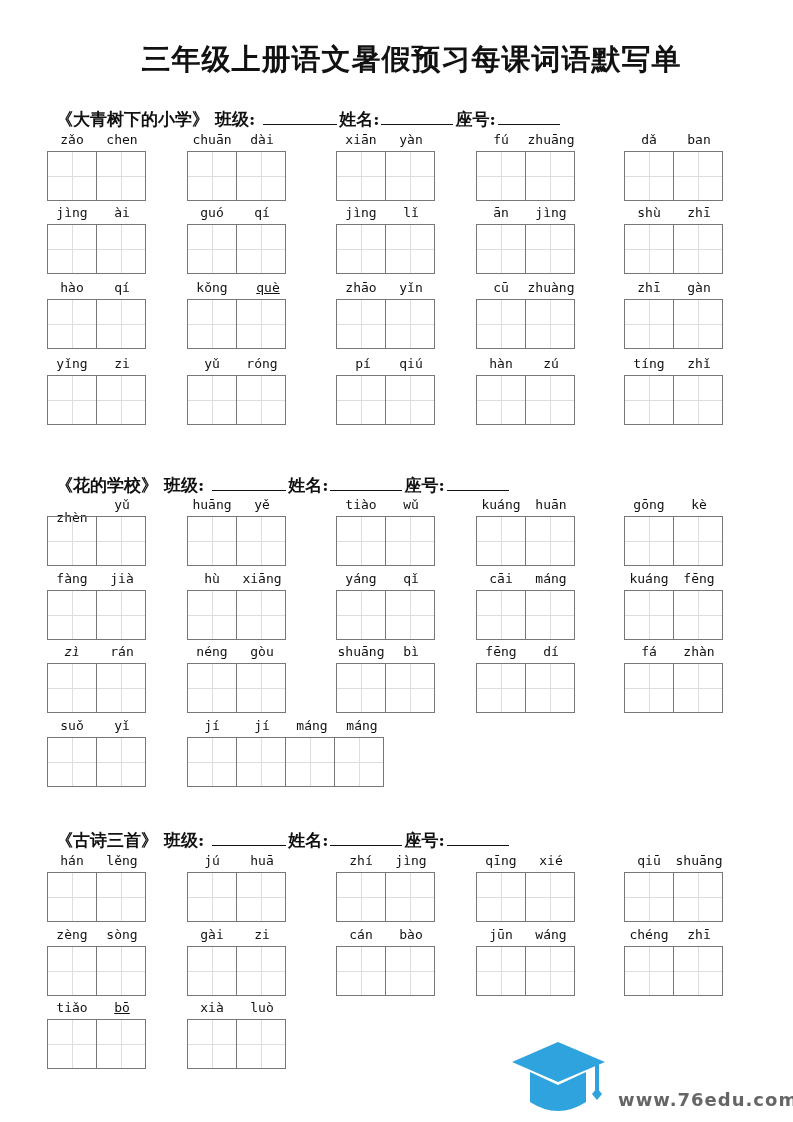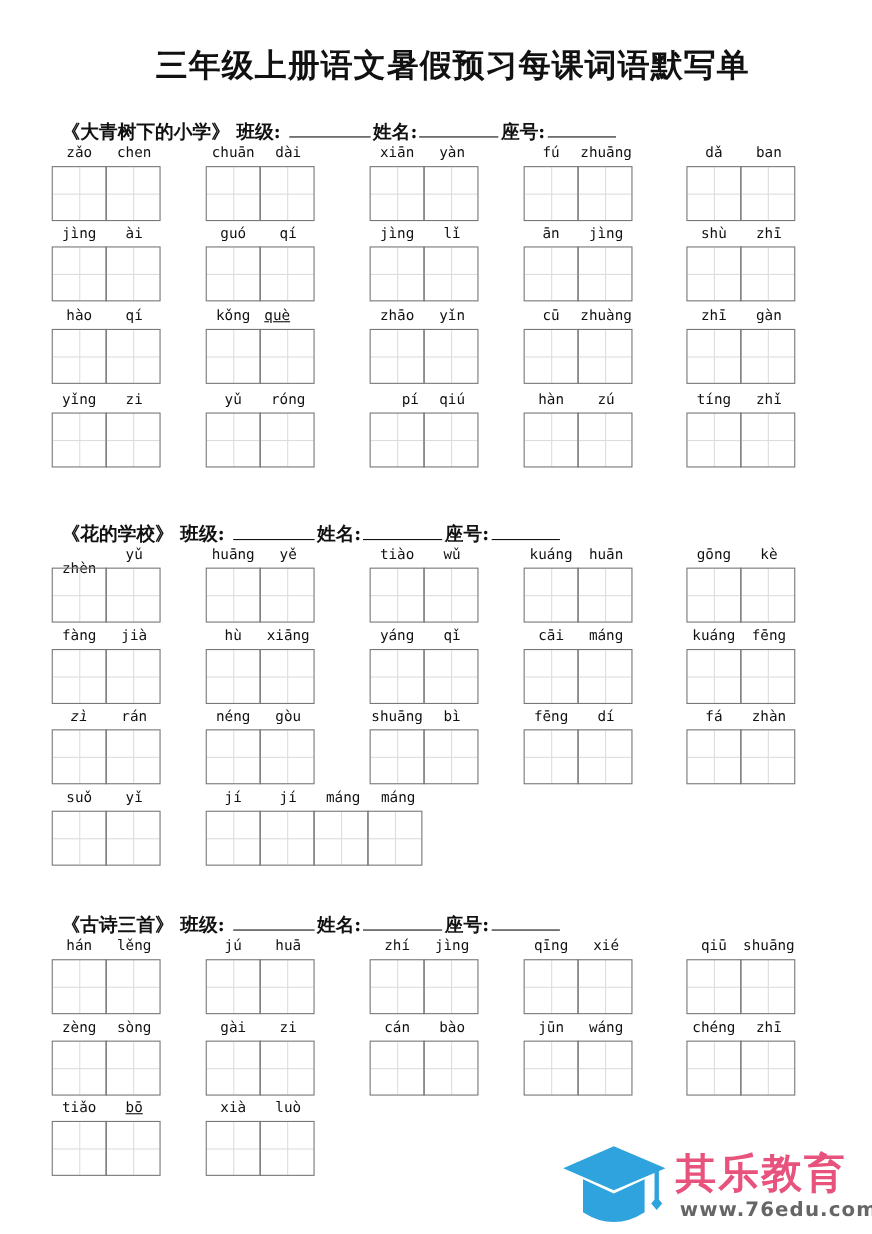--- a/index.html
+++ b/index.html
@@ -109,21 +109,21 @@
     <div class="word" style="left: 47px; top: 280px;">
       <span class="py" style="left: 0px; width: 50px;">hào</span>
       <span class="py" style="left: 50px; width: 50px;">qí</span>
       <div class="grid">
         <div class="cell"></div>
         <div class="cell"></div>
       </div>
     </div>
     <div class="word" style="left: 187px; top: 280px;">
       <span class="py" style="left: 0px; width: 50px;">kǒng</span>
-      <span class="py" style="left: 40px; width: 50px; text-decoration: underline;">què</span>
+      <span class="py" style="left: 56px; width: 50px; text-decoration: underline;">què</span>
       <div class="grid">
         <div class="cell"></div>
         <div class="cell"></div>
       </div>
     </div>
     <div class="word" style="left: 336px; top: 280px;">
       <span class="py" style="left: 0px; width: 50px;">zhāo</span>
       <span class="py" style="left: 50px; width: 50px;">yǐn</span>
       <div class="grid">
         <div class="cell"></div>
@@ -156,21 +156,21 @@
     </div>
     <div class="word" style="left: 187px; top: 356px;">
       <span class="py" style="left: 0px; width: 50px;">yǔ</span>
       <span class="py" style="left: 50px; width: 50px;">róng</span>
       <div class="grid">
         <div class="cell"></div>
         <div class="cell"></div>
       </div>
     </div>
     <div class="word" style="left: 336px; top: 356px;">
-      <span class="py" style="left: 12px; width: 50px;">pí</span>
+      <span class="py" style="left: 2px; width: 50px;">pí</span>
       <span class="py" style="left: 50px; width: 50px;">qiú</span>
       <div class="grid">
         <div class="cell"></div>
         <div class="cell"></div>
       </div>
     </div>
     <div class="word" style="left: 476px; top: 356px;">
       <span class="py" style="left: 0px; width: 50px;">hàn</span>
       <span class="py" style="left: 50px; width: 50px;">zú</span>
       <div class="grid">
@@ -426,15 +426,14 @@
     </div>
   </div>
 
 <div class="logo">
   <svg width="100" height="80" viewBox="0 0 100 80" style="position:absolute;left:0;top:0;">
     <path d="M2 22 L48 2 L95 22 L48 42 Z" fill="#2ea3dd"></path>
     <path d="M20 32 L20 62 Q48 80 76 62 L76 32 L48 45 Z" fill="#2ea3dd"></path>
     <rect x="85" y="24" width="4" height="26" fill="#2ea3dd"></rect>
     <path d="M87 48 L92 54 L87 60 L82 54 Z" fill="#2ea3dd"></path>
   </svg>
-  <div class="logo-text">其乐教育</div>
   <div class="logo-url">www.76edu.com</div>
 </div>
 
 </body></html>

